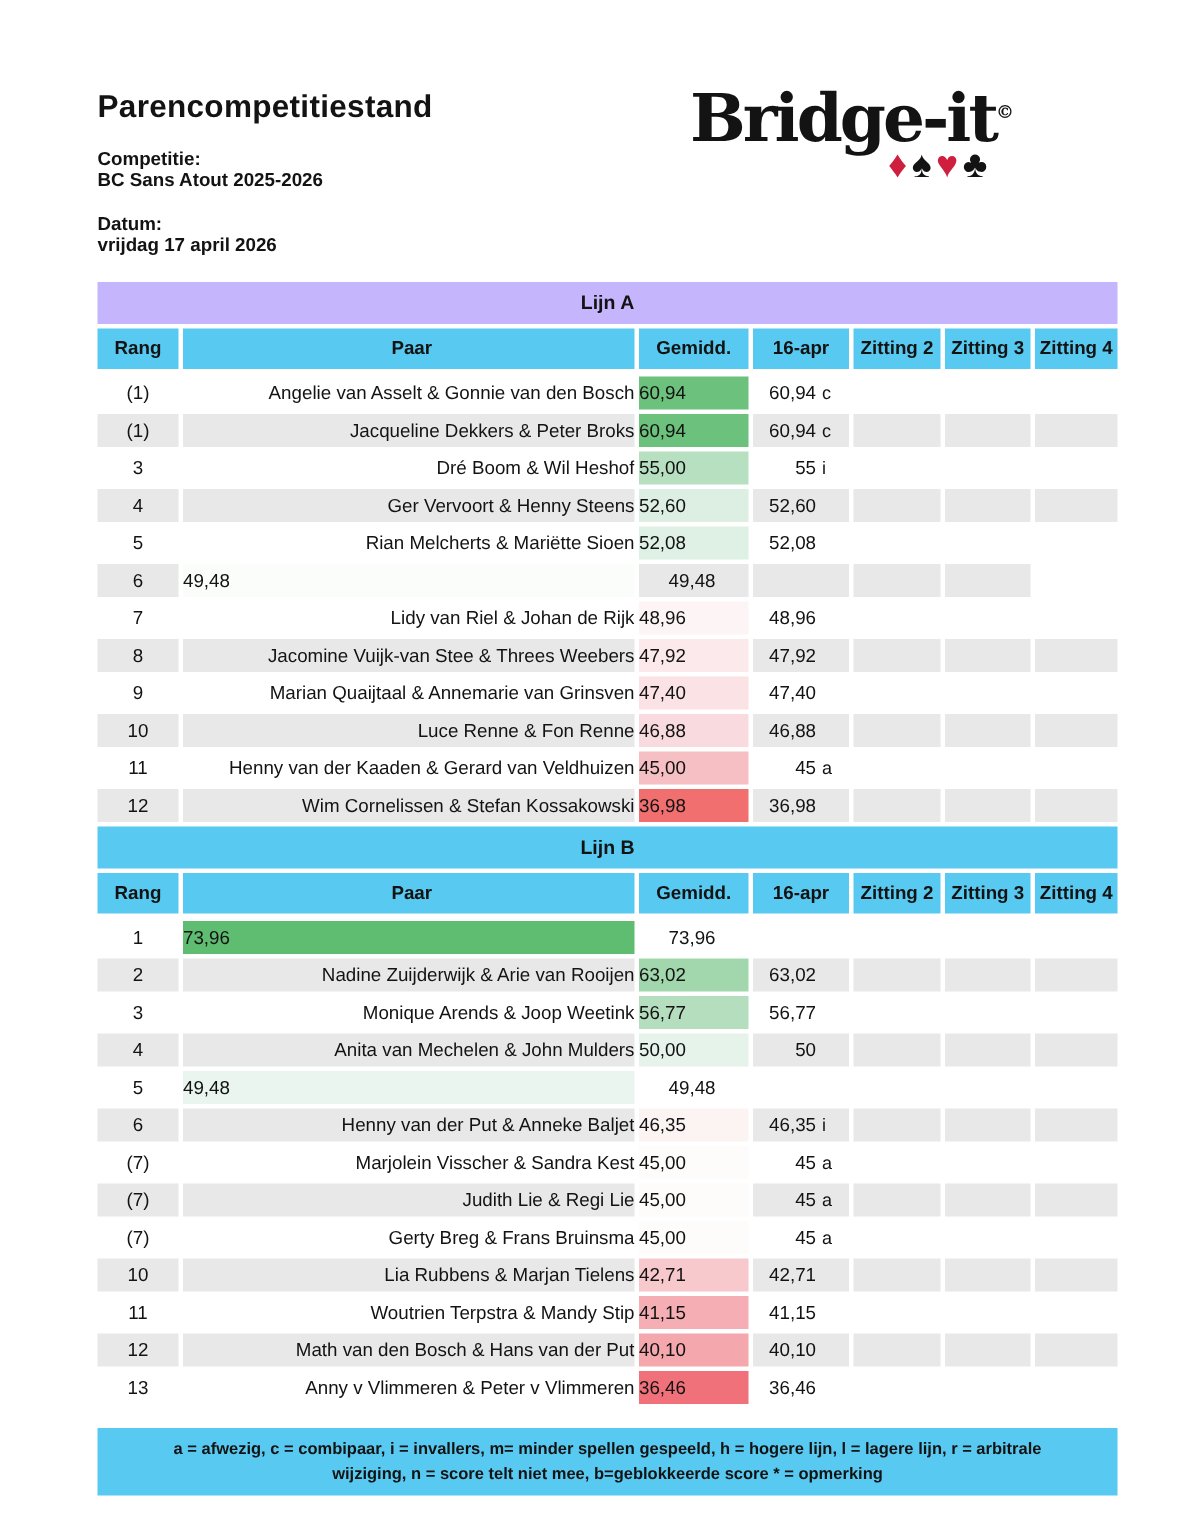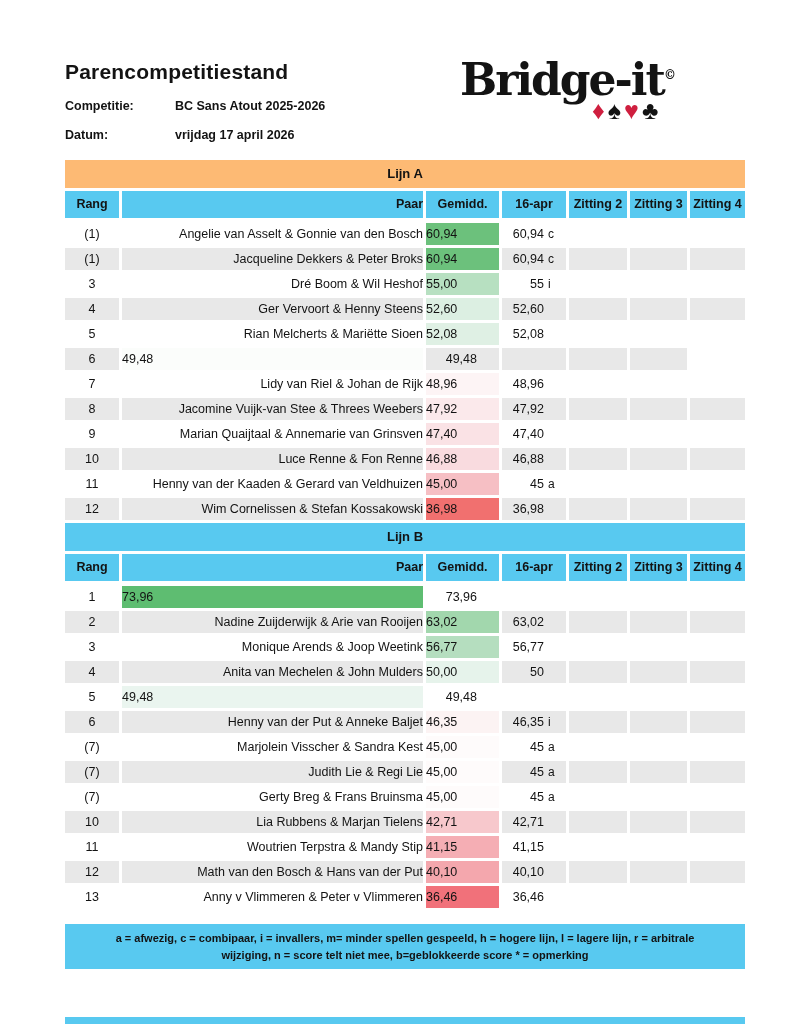--- a/index.html
+++ b/index.html
@@ -5,38 +5,38 @@
   html,body{margin:0;padding:0;}
   body{
     width:800px;height:1024px;background:#ffffff;position:relative;
     font-family:"Liberation Sans", sans-serif;color:#131313;
     -webkit-font-smoothing:antialiased;
   }
   .content{position:absolute;left:65px;top:0;width:680px;}
 
   
   .page-title{margin-top:60px;font-size:21px;font-weight:bold;letter-spacing:.2px;}
-  .meta-line{display:flex;font-size:12.5px;font-weight:bold;margin-top:15px;}
+  .meta-line{display:flex;font-size:12.5px;font-weight:bold;margin-top:15px;flex-direction:column;}
   .meta-label{width:110px;}
   .logo{position:absolute;top:58px;left:395px;width:285px;}
   .logo-text{
     font-family:"DejaVu Serif", serif;font-weight:bold;font-size:44px;
     letter-spacing:-2px;color:#131313;line-height:1;white-space:nowrap;
   }
   .logo-copy{font-size:12px;vertical-align:super;letter-spacing:0;}
   .suits{margin-top:-4px;padding-left:132px;font-size:25px;letter-spacing:3px;line-height:1;white-space:nowrap;}
   .suit-red{color:#cf1f3f;}
   .suit-black{color:#131313;}
 
   
   .band{height:28px;line-height:28px;text-align:center;font-weight:bold;font-size:13px;margin-bottom:3px;}
   .grid-row{display:grid;grid-template-columns:54px 301px 73px 64px 58px 57px 55px;column-gap:3px;}
   .head-row{margin-bottom:5px;}
   .head-row .cell{height:27px;line-height:27px;font-weight:bold;font-size:12.5px;text-align:center;}
-  .head-row .cell.paar{text-align:right;padding-left:4px;}
+  .head-row .cell.paar{text-align:center;padding-left:4px;}
   .body-row{margin-bottom:3px;}
   .body-row .cell{height:22px;line-height:22px;font-size:12.5px;}
   .cell.rang{text-align:center;}
   .cell.paar{text-align:right;padding-left:14px;overflow:hidden;white-space:nowrap;}
   .cell.gemidd{}
   .cell.score{display:flex;justify-content:flex-end;padding-right:2px;}
   .cell.score .val{text-align:right;}
   .cell.score .suf{width:16px;text-align:left;padding-left:4px;font-size:12px;}
   .row-even .stripe{background:#e8e8e8;}
 
@@ -66,21 +66,21 @@
   </div>
 
   <div class="logo">
     <div class="logo-text"><span>Bridge-it</span><span class="logo-copy">©</span></div>
     <div class="suits">
       <span class="suit-red" style="color: rgb(207, 31, 63);">♦</span><span class="suit-black">♠</span><span class="suit-red" style="color: rgb(207, 31, 63);">♥</span><span class="suit-black">♣</span>
     </div>
   </div>
 
   <div id="sections" class="first-section">
-      <div class="band" style="background: #fdba74;">Lijn A</div>
+      <div class="band" style="background: #c4b5fd;">Lijn A</div>
       <div class="grid-row head-row">
         <div class="cell rang" style="background: rgb(88, 201, 240);">Rang</div>
         <div class="cell paar" style="background: rgb(88, 201, 240);">Paar</div>
         <div class="cell gemidd" style="background: rgb(88, 201, 240);">Gemidd.</div>
         <div class="cell score-h" style="background: rgb(88, 201, 240);">16-apr</div>
         <div class="cell z" style="background: rgb(88, 201, 240);">Zitting 2</div>
         <div class="cell z" style="background: rgb(88, 201, 240);">Zitting 3</div>
         <div class="cell z" style="background: rgb(88, 201, 240);">Zitting 4</div>
       </div>
       <div class="grid-row body-row row-odd">

